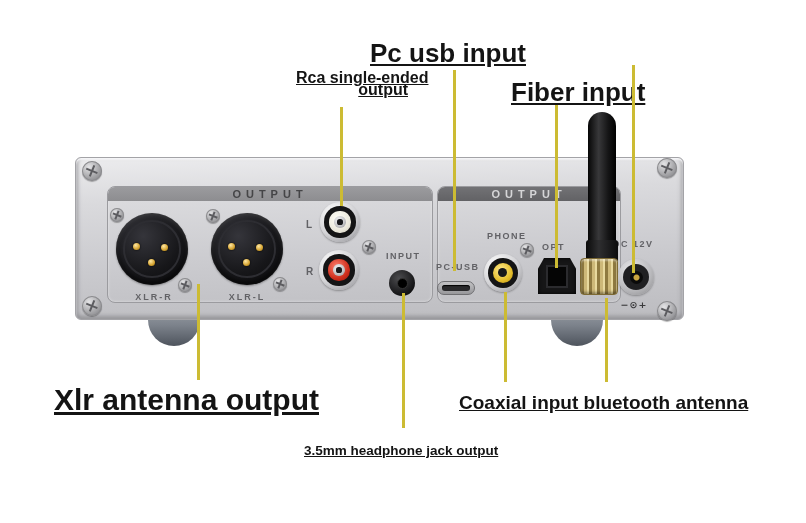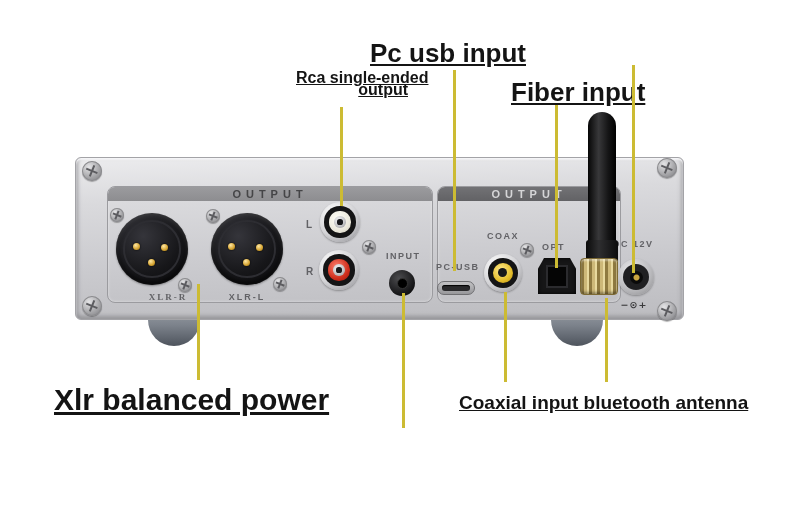--- a/index.html
+++ b/index.html
@@ -145,21 +145,21 @@
   <div class="xlr" style="left:116px;top:213px;">
     <div class="pin p1"></div>
     <div class="pin p2"></div>
     <div class="pin p3"></div>
   </div>
   <div class="xlr" style="left:211px;top:213px;">
     <div class="pin p1"></div>
     <div class="pin p2"></div>
     <div class="pin p3"></div>
   </div>
-  <div class="portlabel xlr-label" style="left:138px;top:292px;font-family:Liberation Serif, serif;">XLR-R</div>
+  <div class="portlabel xlr-label" style="left:124px;top:292px;">XLR-R</div>
   <div class="portlabel xlr-label" style="left:217px;top:292px;">XLR-L</div>
 
   <div class="screw sm" style="left:110px;top:208px;"></div>
   <div class="screw sm" style="left:206px;top:209px;"></div>
   <div class="screw sm" style="left:178px;top:278px;"></div>
   <div class="screw sm" style="left:273px;top:277px;"></div>
   <div class="screw sm" style="left:362px;top:240px;"></div>
   <div class="screw sm" style="left:520px;top:243px;"></div>
 
   <div class="portlabel" style="left:306px;top:219px;font-size:10px;">L</div>
@@ -186,21 +186,21 @@
   <div class="portlabel" style="left:386px;top:251px;">INPUT</div>
   <div class="abs phone-jack">
       <div class="h"></div>
     </div>
 
   <div class="portlabel" style="left:436px;top:262px;">PC-USB</div>
   <div class="abs usbc">
       <div class="slot"></div>
     </div>
 
-  <div class="portlabel" style="left:487px;top:231px;">COAX</div>
+  <div class="portlabel" style="left:487px;top:231px;">PHONE</div>
   <div class="rca sz38" style="left:484px;top:254px;">
     <div class="b">
         <div class="c yellow">
           <div class="h" style="width:9px;height:9px;"></div>
         </div>
       </div>
   </div>
 
   <div class="portlabel" style="left:542px;top:242px;">OPT</div>
   <div class="abs toslink">
@@ -227,16 +227,17 @@
   <div class="leader" style="left:402px;top:293px;height:135px;"></div>
   <div class="leader" style="left:504px;top:292px;height:90px;"></div>
   <div class="leader" style="left:605px;top:298px;height:84px;"></div>
 
   <div class="callout co-pcusb">Pc usb input</div>
   <div class="callout co-rca">
     <div>Rca single-ended</div>
     <div>output</div>
   </div>
   <div class="callout co-fiber">Fiber input</div>
-  <div class="callout co-xlr">Xlr balanced power</div>
+  <div class="callout co-xlr">Xlr antenna output</div>
   <div class="callout co-coaxbt">Coaxial input bluetooth antenna</div>
+  <div class="callout co-phone">3.5mm headphone jack output</div>
 
 </div>
 
 </body></html>

